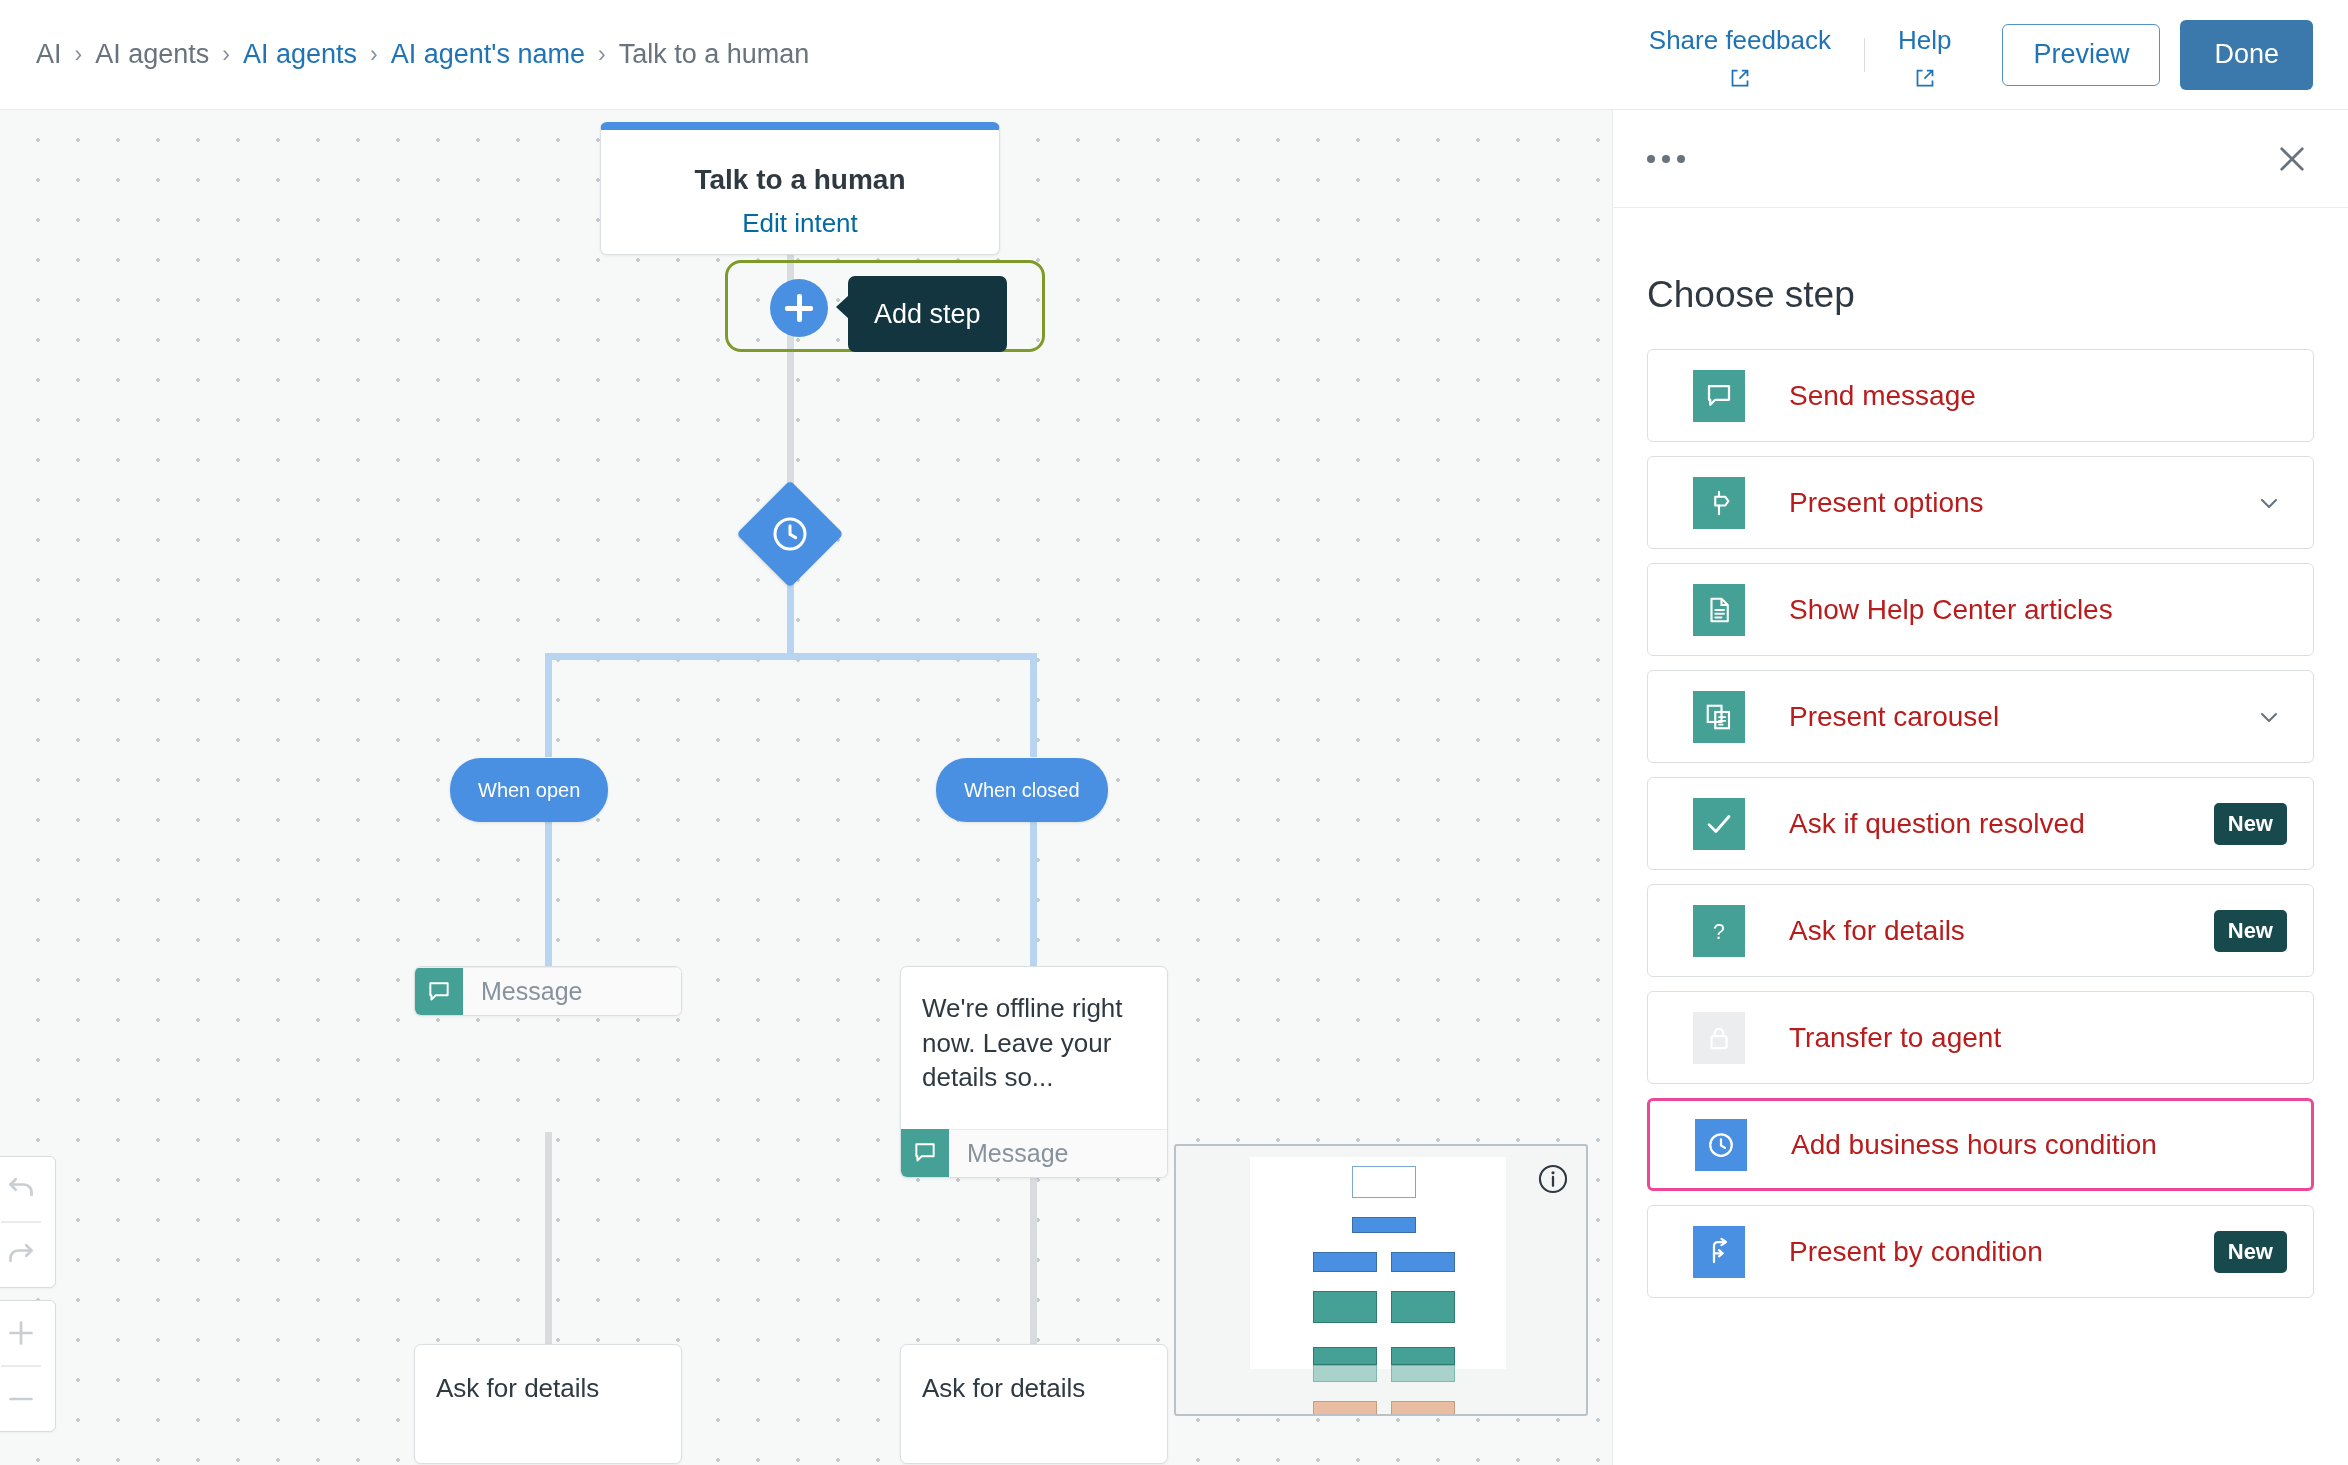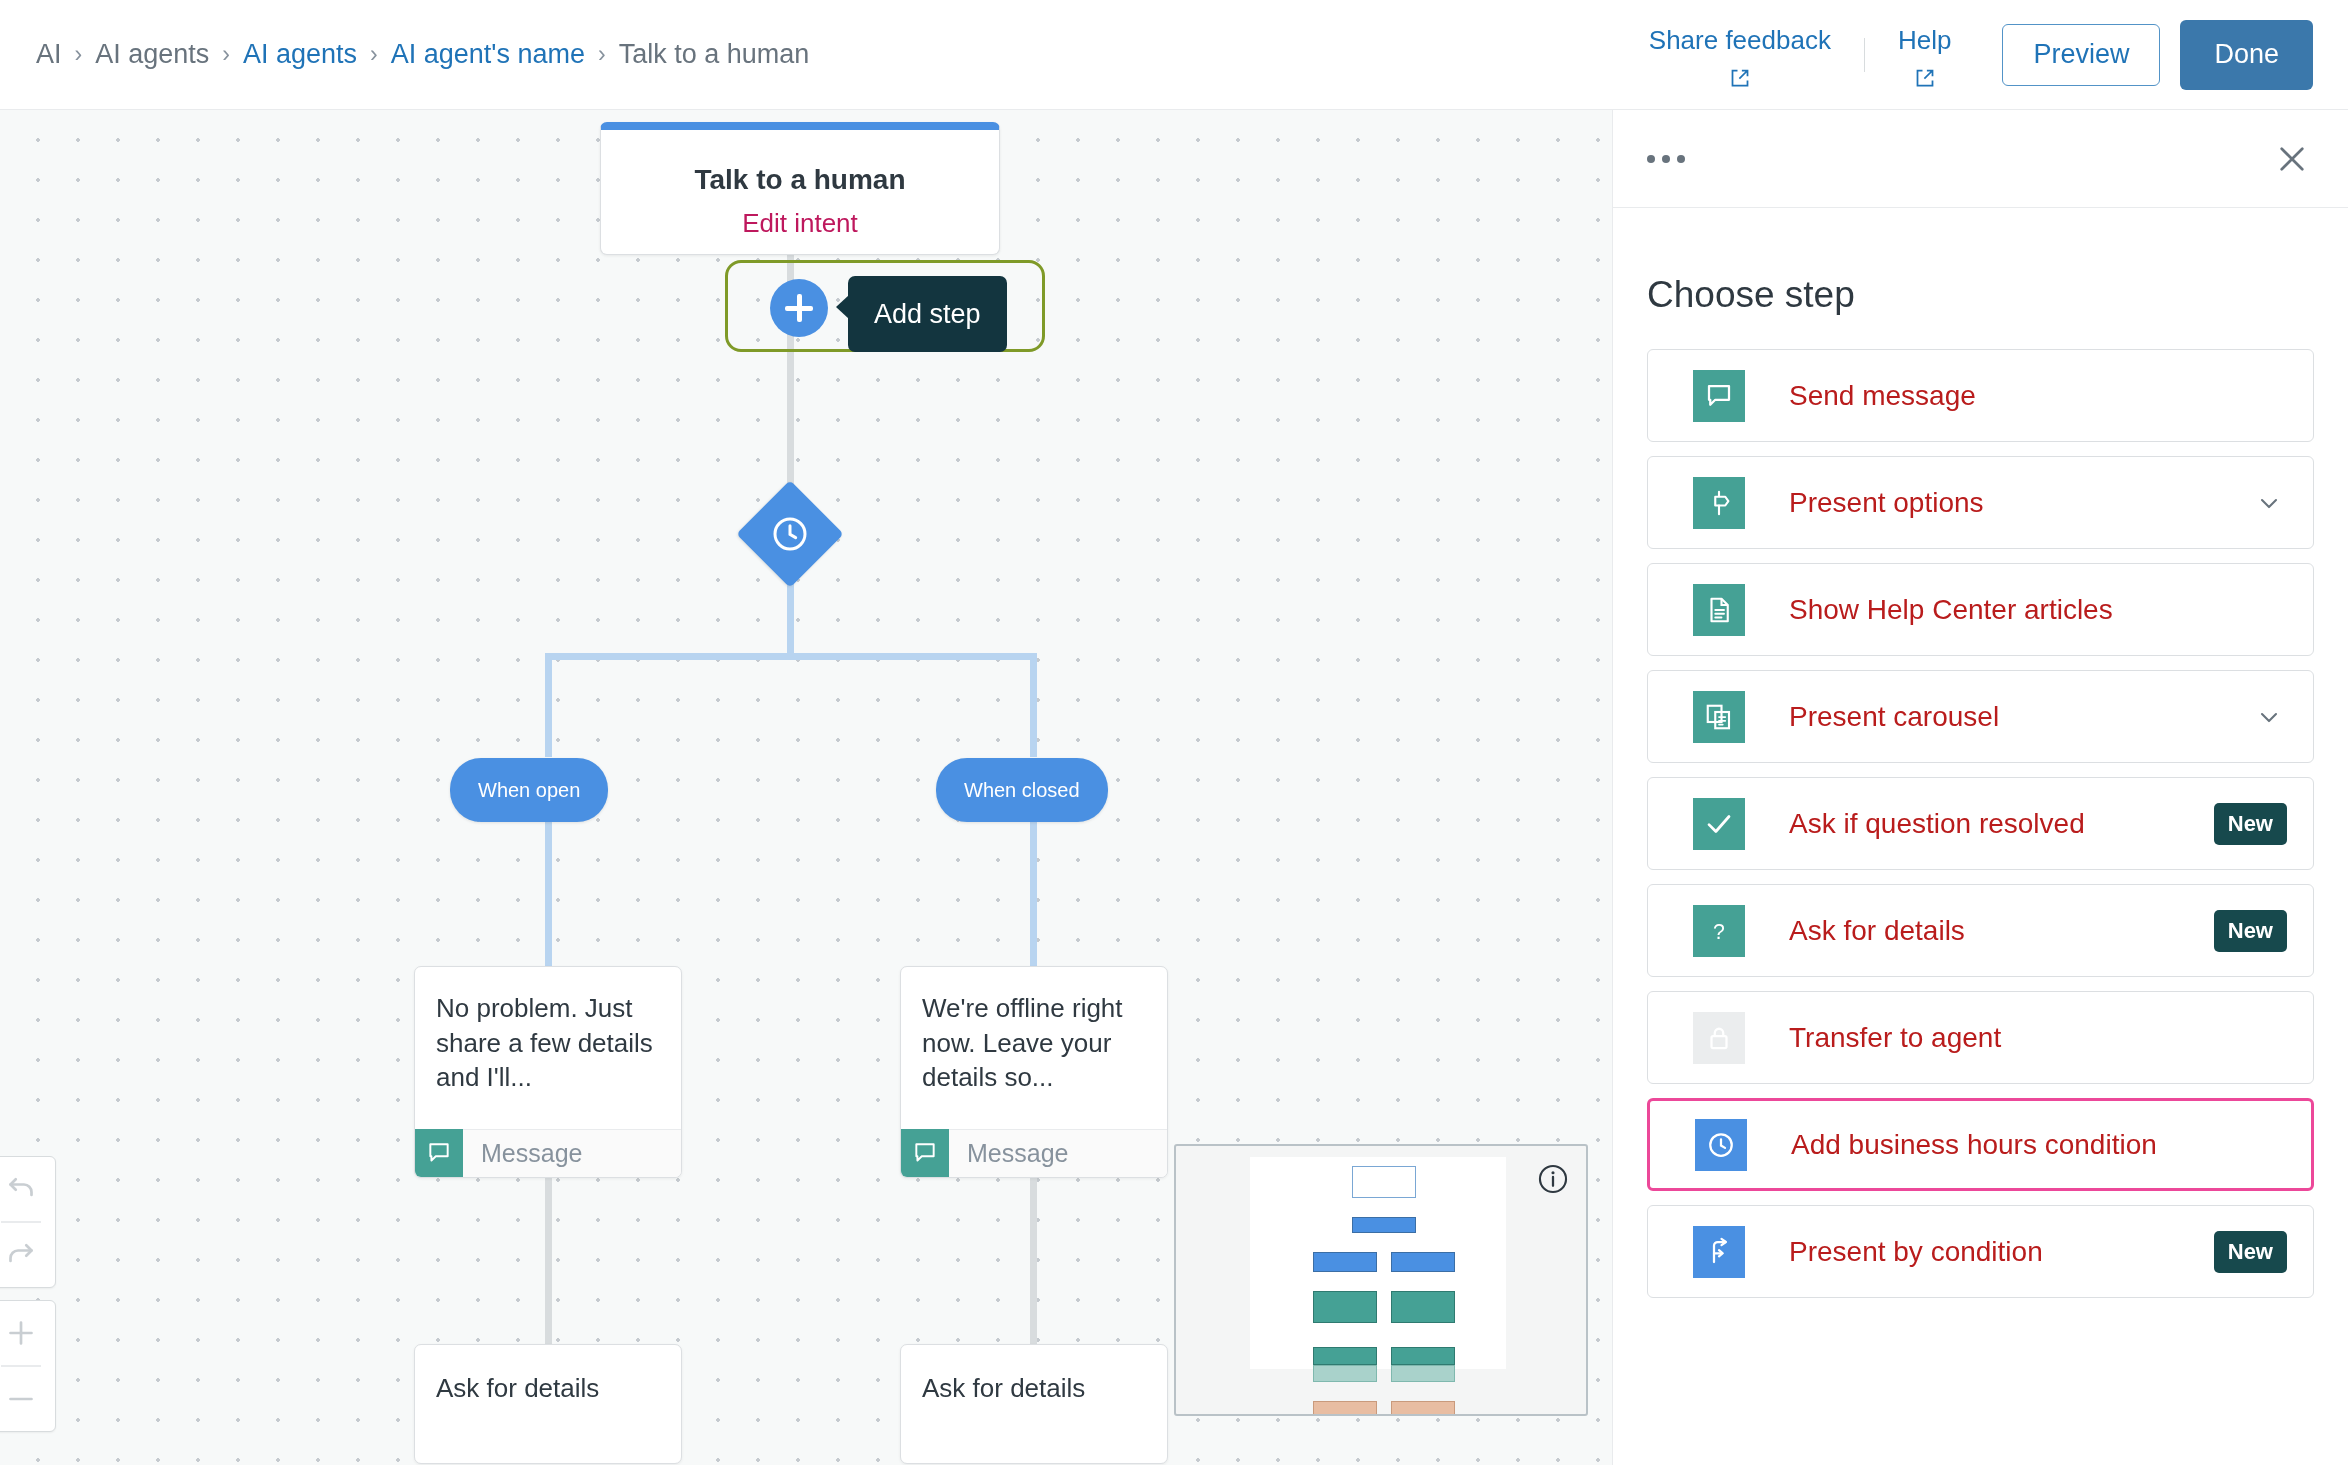--- a/index.html
+++ b/index.html
@@ -83,21 +83,21 @@
     background: #ffffff;
     border: 1px solid #dcdfe2;
     border-top: 8px solid #4a90e2;
     border-radius: 7px;
     box-shadow: 0 1px 3px rgba(0,0,0,.07);
     display: flex; flex-direction: column;
     align-items: center; justify-content: flex-start;
     padding-top: 34px;
   }
   .intent-title { font-size: 28px; font-weight: bold; color: #2f3941; }
-  .intent-link { font-size: 26px; color: #be185d; margin-top: 12px; cursor: pointer; }
+  .intent-link { font-size: 26px; color: #0369a1; margin-top: 12px; cursor: pointer; }
 
   
   .addstep-wrap {
     position: absolute; left: 725px; top: 150px;
     width: 320px; height: 92px;
     border: 3px solid #7f9a28;
     border-radius: 16px;
     background: transparent;
   }
   .addstep-btn {
@@ -357,21 +357,20 @@
     <svg width="40" height="40" viewBox="0 0 24 24">
       <circle cx="12" cy="12" r="9" fill="none" stroke="#ffffff" stroke-width="1.8"></circle>
       <path d="M12 7v5.2l3.4 2" fill="none" stroke="#ffffff" stroke-width="1.8" stroke-linecap="round"></path>
     </svg>
   </div>
 
   <div class="pill" style="left:450px; top:648px;">When open</div>
   <div class="pill" style="left:936px; top:648px;">When closed</div>
 
   <div class="msg-card" style="left:414px; top:856px;">
-    <div class="msg-body">No problem. Just share a few details and I'll...</div>
     <div class="msg-foot">
       <div class="msg-foot-icon">
         <svg width="26" height="26" viewBox="0 0 24 24">
             <path d="M4 4h16v11H9l-4 4v-4H4z" fill="none" stroke="#ffffff" stroke-width="1.8" stroke-linejoin="round"></path>
           </svg>
       </div>
       <div class="msg-foot-label">Message</div>
     </div>
   </div>
 

